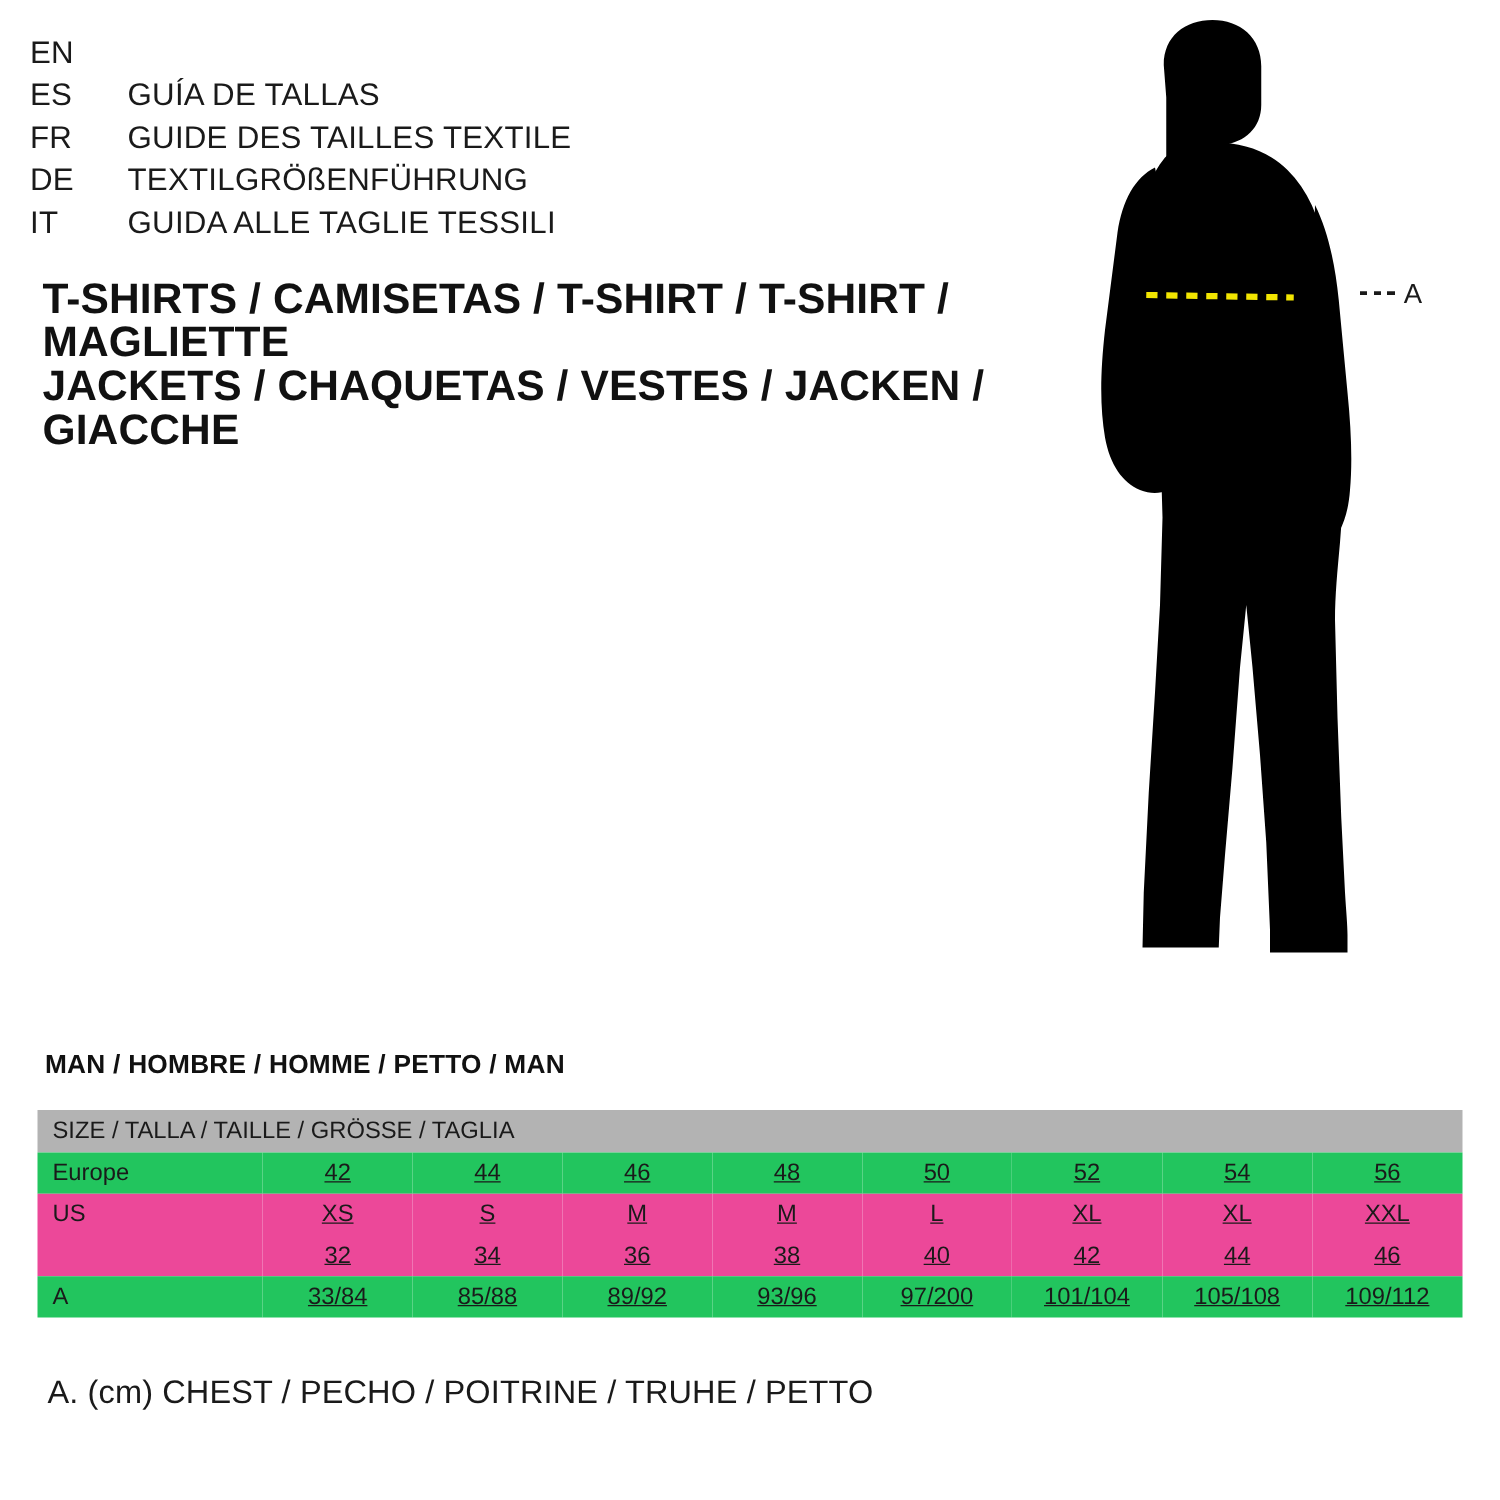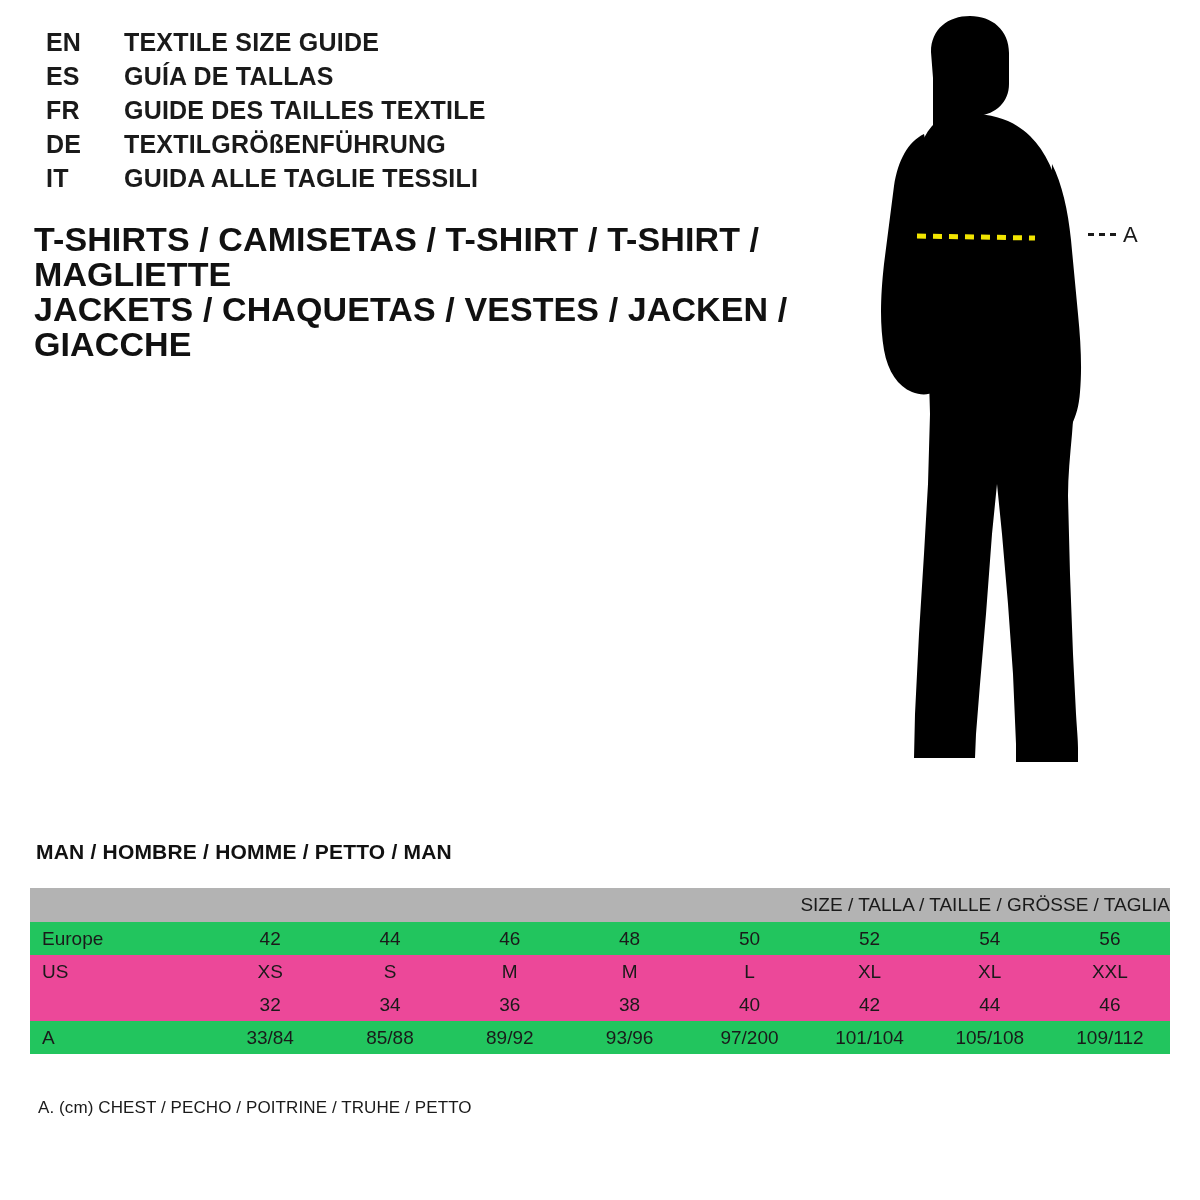--- a/index.html
+++ b/index.html
@@ -12,24 +12,23 @@
     height: 1200px;
     font-family: "Liberation Sans", sans-serif;
     color: #1a1a1a;
     position: relative;
     overflow: hidden;
   }
 
   
   .lang-block {
     position: absolute;
-    left: 46px;
+    left: 24px;
     top: 28px;
     width: 720px;
-    font-weight: bold;
   }
   .lang-row {
     display: flex;
     align-items: baseline;
     height: 34px;
     font-size: 25px;
     letter-spacing: 0.2px;
   }
   .lang-code {
     width: 78px;
@@ -103,59 +102,59 @@
   }
   .size-table th, .size-table td {
     padding: 0;
     height: 33px;
     font-weight: normal;
     color: #1a1a1a;
   }
   .size-table .row-header {
     background: #b3b3b3;
     font-size: 19px;
-    text-align: right;
+    text-align: left;
     border-radius: 11px;
   }
   .size-table .row-header td {
     padding-left: 12px;
     height: 34px;
   }
   .size-table tr.shade td {
     background: #ec4899;
   }
   .size-table tr.plain td {
     background: #22c55e;
   }
   .size-table td.label-cell {
     text-align: left;
     padding-left: 12px;
     width: 170px;
   }
   .size-table td.val {
     text-align: center;
     width: 121px;
+    text-decoration: underline;
   }
 
   .footnote {
     position: absolute;
     left: 38px;
     top: 1098px;
-    font-size: 17px;
+    font-size: 26px;
     color: #1a1a1a;
     letter-spacing: 0.1px;
   }
 </style>
 </head>
 <body>
 
 <div class="lang-block">
   <div class="lang-row">
     <span class="lang-code">EN</span>
-    <span class="lang-text">TEXTILE SIZE GUIDE</span>
   </div>
   <div class="lang-row">
     <span class="lang-code">ES</span>
     <span class="lang-text">GUÍA DE TALLAS</span>
   </div>
   <div class="lang-row">
     <span class="lang-code">FR</span>
     <span class="lang-text">GUIDE DES TAILLES TEXTILE</span>
   </div>
   <div class="lang-row">

